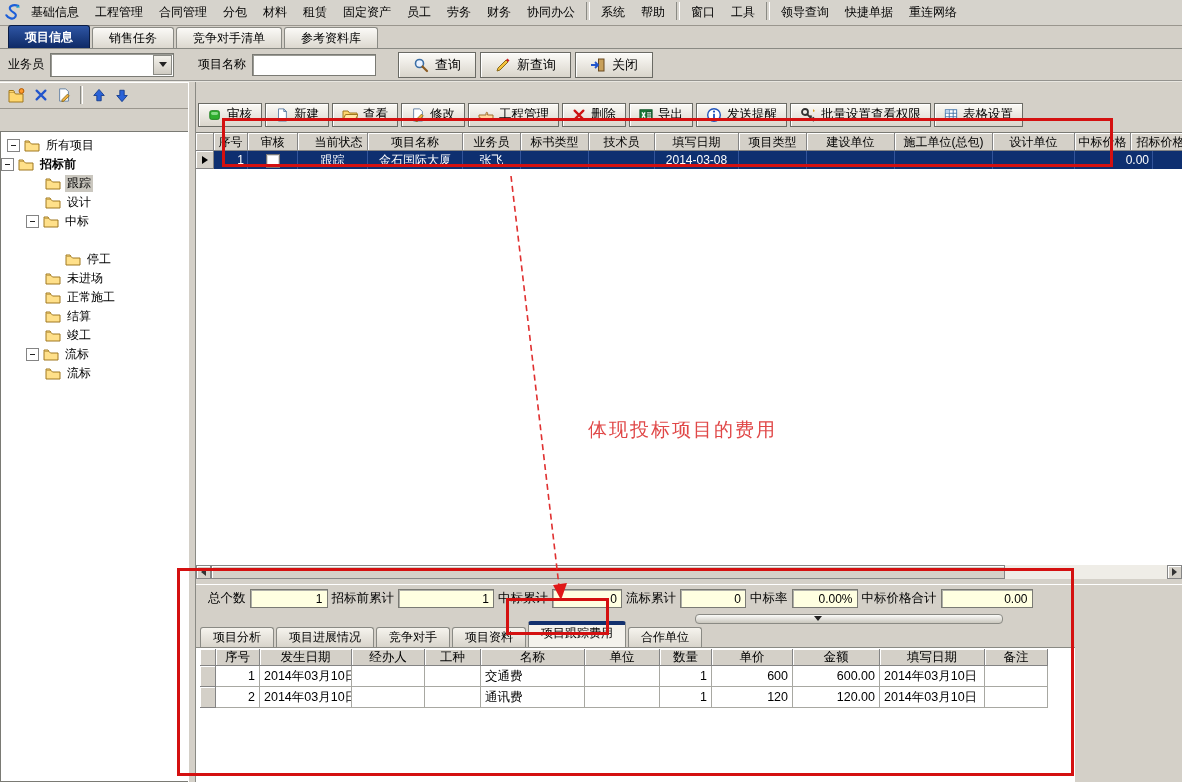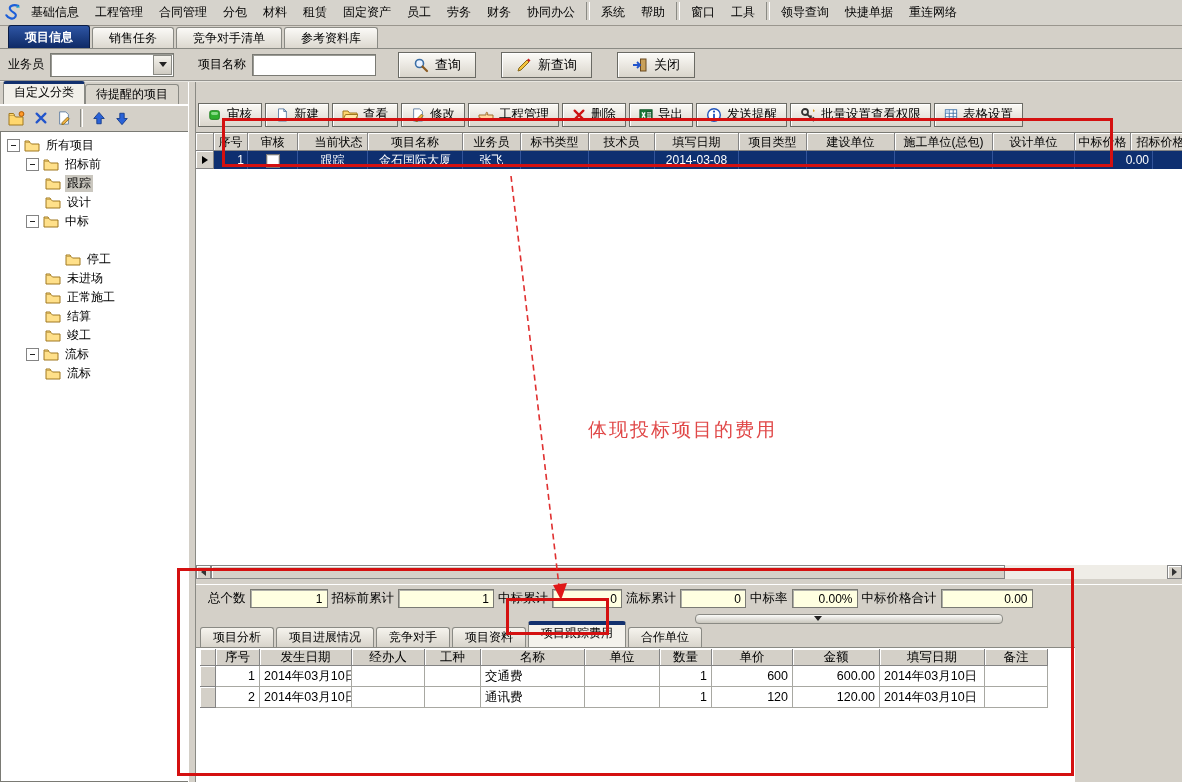--- a/index.html
+++ b/index.html
@@ -171,21 +171,21 @@
   <span class="fldlabel">业务员</span>
   <span class="combo">
     <span class="drop">
         <span class="tri-down"></span>
       </span>
   </span>
   <span style="width:12px;"></span>
   <span class="fldlabel">项目名称</span>
   <input class="textbox" value="" style="">
   <span style="width:10px;"></span>
-  <span id="searchbtns" style="display:flex;align-items:center;gap:25px;">
+  <span id="searchbtns" style="display:flex;align-items:center;gap:4px;">
       <button class="bigbtn">
         <span class="ic">
           <svg width="16" height="16" viewBox="0 0 16 16">
             <circle cx="6.5" cy="6.5" r="4" fill="#eaf2ff" stroke="#3a6ea5" stroke-width="1.6"></circle>
             <line x1="9.5" y1="9.5" x2="14" y2="14" stroke="#8a5a20" stroke-width="2.2" stroke-linecap="round"></line>
           </svg>
         </span>
         <span>查询</span>
       </button>
       <button class="bigbtn">
@@ -203,24 +203,20 @@
             <rect x="8.5" y="2" width="5.5" height="12" fill="#c8a05a" stroke="#6a4a20"></rect>
             <path d="M1 8h6M5 5l3 3-3 3" stroke="#2255cc" stroke-width="1.8" fill="none"></path>
           </svg>
         </span>
         <span>关闭</span>
       </button>
     </span>
 </div>
 
 <div id="leftpanel" class="abs">
-  <div id="lefttabs">
-      <div class="ltab active">自定义分类</div>
-      <div class="ltab">待提醒的项目</div>
-    </div>
   <div id="lefttools">
       <span class="ic">
         <svg width="17" height="15" viewBox="0 0 17 15">
           <path d="M1 14V4h5l1.5 2H15v8z" fill="#ffd76e" stroke="#a07820"></path>
           <path d="M1 4V2.5h4.5l1 1.5" fill="#ffd76e" stroke="#a07820"></path>
           <circle cx="13.5" cy="3" r="2.4" fill="#ff9a2a" stroke="#b05a00"></circle>
         </svg>
       </span>
       <span class="ic">
         <svg width="14" height="14" viewBox="0 0 16 16">
@@ -251,21 +247,21 @@
           <i></i>
         </span>
         <span class="ic">
           <svg width="16" height="13" viewBox="0 0 16 13">
             <path d="M1 12V3.5h5L7.5 5H15v7z" fill="#ffe08a" stroke="#a07820"></path>
             <path d="M1 3.5V2h4l1 1.5" fill="#ffe08a" stroke="#a07820"></path>
           </svg>
         </span>
         <span class="treelabel">所有项目</span>
       </div>
-      <div class="treerow" style="padding-left: 25px;">
+      <div class="treerow" style=" font-weight: bold;">
         <span class="expandbox">
           <i></i>
         </span>
         <span class="ic">
           <svg width="16" height="13" viewBox="0 0 16 13">
             <path d="M1 12V3.5h5L7.5 5H15v7z" fill="#ffe08a" stroke="#a07820"></path>
             <path d="M1 3.5V2h4l1 1.5" fill="#ffe08a" stroke="#a07820"></path>
           </svg>
         </span>
         <span class="treelabel">招标前</span>

